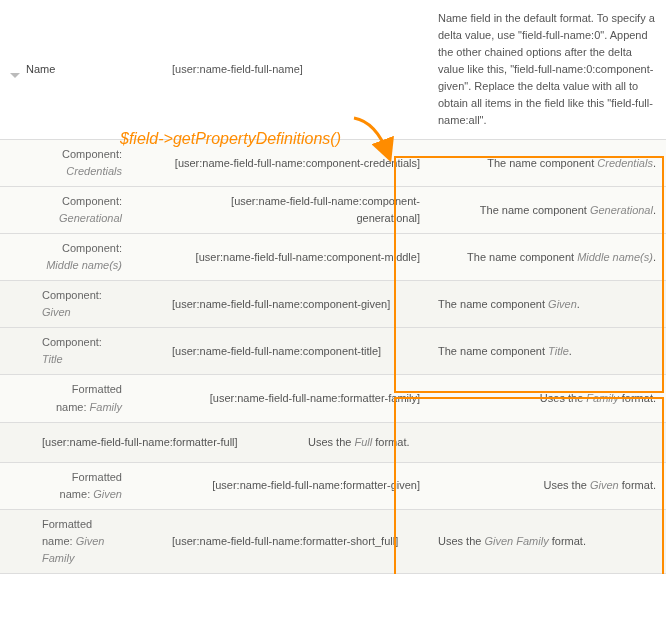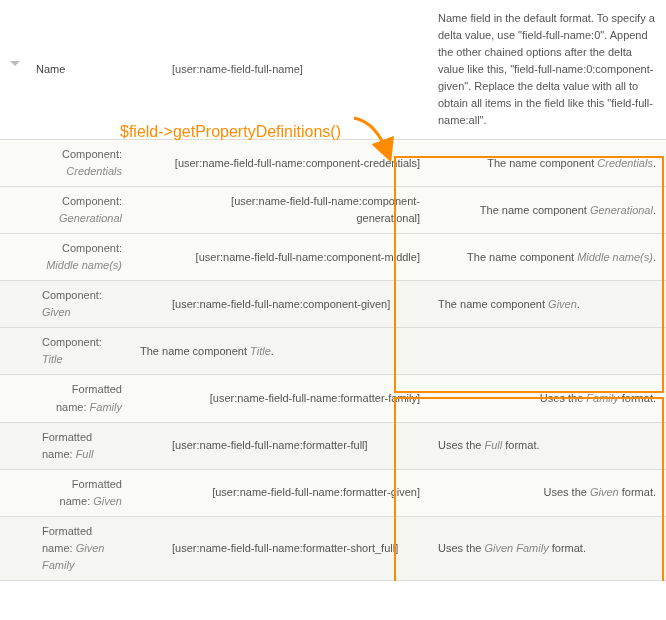--- a/index.html
+++ b/index.html
@@ -14,21 +14,21 @@
     position: relative;
   }
   .row {
     display: flex;
     align-items: center;
     border-bottom: 1px solid #ddd;
     min-height: 40px;
   }
   .header-row { min-height: 140px; }
   .col1 { width:130px; padding: 6px 8px 6px 42px; color:#666; }
-  .header-row .col1 { padding-left: 10px; display:flex; align-items:flex-start; gap:16px; color:#444; }
+  .header-row .col1 { padding-left: 10px; display:flex; align-items:flex-end; gap:6px; color:#444; }
   .col2 { width:264px; padding: 6px 8px; color:#555; word-break:break-word;margin-left:34px; }
   .col3 { flex:1; padding: 6px 10px 6px 10px; color:#555; }
   .italic { font-style: italic; color:#888; }
   .even { background:#fafaf7;text-align:right; }
   .odd  { background:#f5f5f1; }
   .header-row { background:transparent; }
   .caret {
     width:0; height:0;
     border-left:5px solid transparent;
     border-right:5px solid transparent;
@@ -80,45 +80,45 @@
       <div class="col2">[user:name-field-full-name:component-middle]</div>
       <div class="col3"><span>The name component </span><span class="italic">Middle name(s)</span><span>.</span></div>
     </div>
     <div class="row odd">
       <div class="col1"><span>Component:</span> <span class="italic">Given</span></div>
       <div class="col2">[user:name-field-full-name:component-given]</div>
       <div class="col3"><span>The name component </span><span class="italic">Given</span><span>.</span></div>
     </div>
     <div class="row odd">
       <div class="col1"><span>Component:</span> <span class="italic">Title</span></div>
+      <div class="col2">[user:name-field-full-name:component-title]</div>
       <div class="col3"><span>The name component </span><span class="italic">Title</span><span>.</span></div>
     </div>
     <div class="row even">
       <div class="col1"><span>Formatted name:</span> <span class="italic">Family</span></div>
       <div class="col2">[user:name-field-full-name:formatter-family]</div>
       <div class="col3"><span>Uses the </span><span class="italic">Family</span><span> format.</span></div>
     </div>
     <div class="row odd">
-      <div class="col1"><span>Formatted name:</span> <span class="italic">Full</span></div>
       <div class="col2">[user:name-field-full-name:formatter-full]</div>
       <div class="col3"><span>Uses the </span><span class="italic">Full</span><span> format.</span></div>
     </div>
     <div class="row even">
       <div class="col1"><span>Formatted name:</span> <span class="italic">Given</span></div>
       <div class="col2">[user:name-field-full-name:formatter-given]</div>
       <div class="col3"><span>Uses the </span><span class="italic">Given</span><span> format.</span></div>
     </div>
     <div class="row odd">
       <div class="col1"><span>Formatted name:</span> <span class="italic">Given Family</span></div>
       <div class="col2">[user:name-field-full-name:formatter-short_full]</div>
       <div class="col3"><span>Uses the </span><span class="italic">Given Family</span><span> format.</span></div>
     </div>
   </div>
 
-<div class="annotation" style="left:120px; top:120px;">$field-&gt;getPropertyDefinitions()</div>
+<div class="annotation" style="left:120px; top:127px;font-style:italic;">$field-&gt;getPropertyDefinitions()</div>
 
 <svg class="arrow-svg" style="left:352px; top:112px;" width="50" height="50">
   <defs>
     <marker id="ah" markerWidth="8" markerHeight="8" refX="5" refY="4" orient="auto">
       <path d="M0,0 L8,4 L0,8 z" fill="#ff8c00"></path>
     </marker>
   </defs>
   <path d="M2,6 Q24,10 36,42" stroke="#ff8c00" stroke-width="3" fill="none" marker-end="url(#ah)"></path>
 </svg>
 

